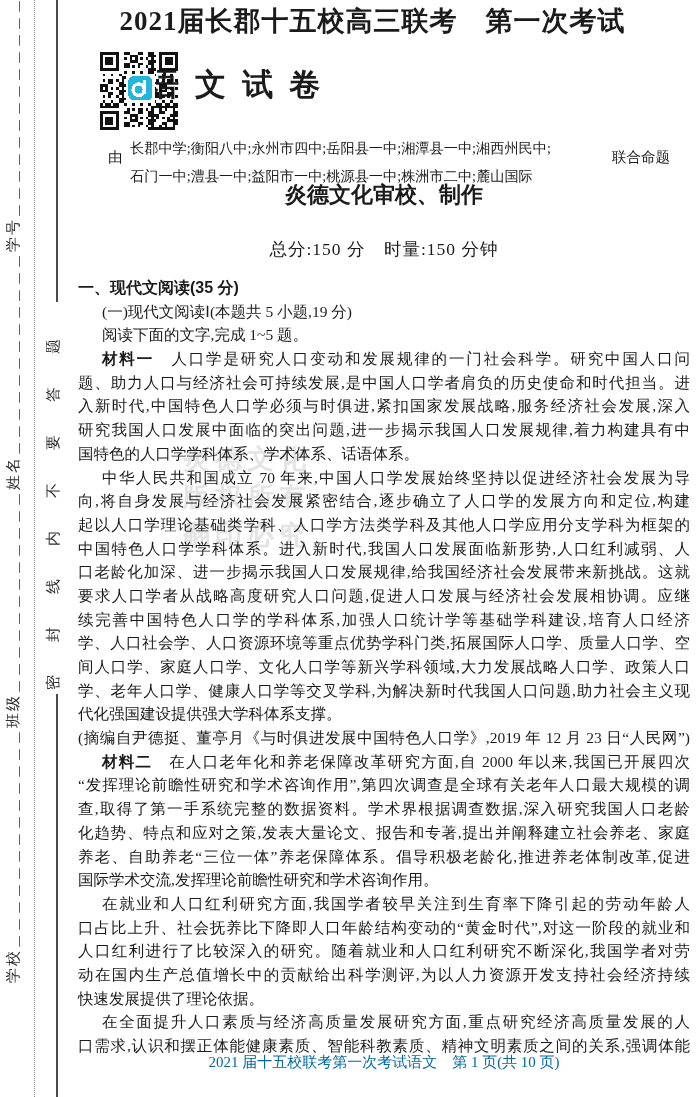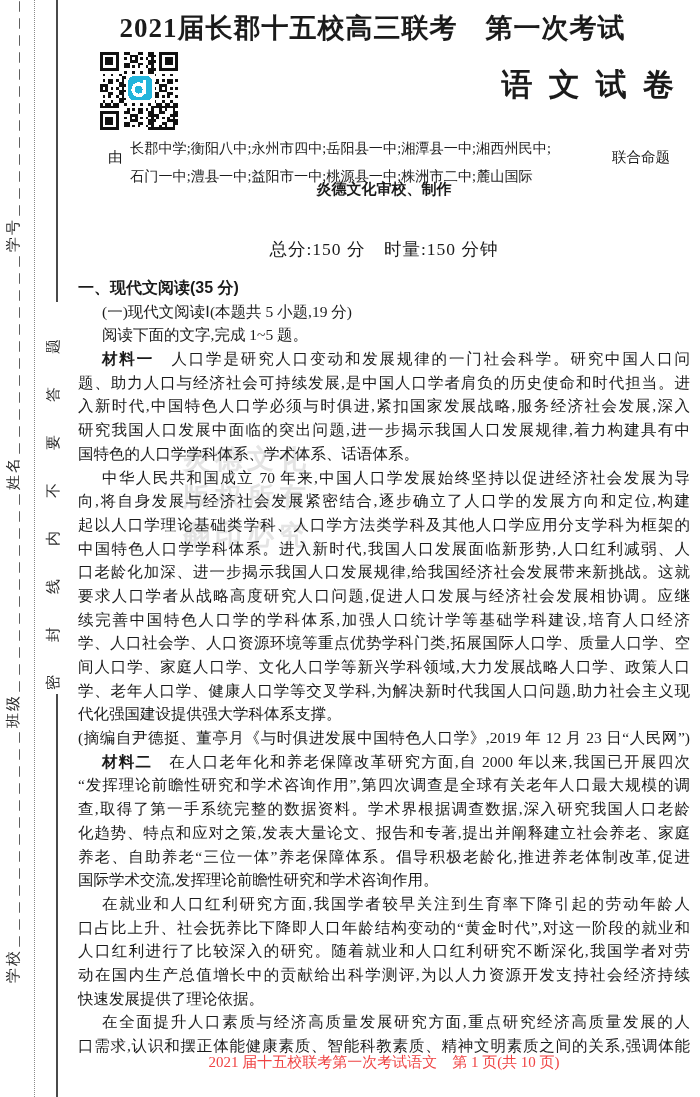--- a/index.html
+++ b/index.html
@@ -8,46 +8,46 @@
   
   .dotted-line{position:absolute;left:34px;top:0;bottom:0;width:0;border-left:1px dotted #8a8a8a;}
   .seal-seg{position:absolute;left:56px;width:2px;background:#4a4a4a;}
   #seal-seg-top{top:0;height:302px;}
   #seal-seg-bottom{top:694px;height:403px;}
   .vrot{position:absolute;white-space:nowrap;transform:translate(-50%,-50%) rotate(-90deg);
         transform-origin:center center;}
   #seal-text{left:53px;top:498px;font-size:15px;letter-spacing:33px;color:#2a2a2a;}
   #student-fields{left:13px;top:490px;font-size:15px;letter-spacing:2px;color:#2a2a2a;}
   
-  #exam-title{position:absolute;top:10px;left:55px;right:10px;text-align:center;
+  #exam-title{position:absolute;top:3px;left:55px;right:10px;text-align:center;
               font-size:27px;font-weight:bold;letter-spacing:1px;}
-  #subject-title{position:absolute;top:64px;left:120px;right:10px;text-align:right;
+  #subject-title{position:absolute;top:64px;left:120px;right:10px;text-align:left;
                  font-size:31px;font-weight:bold;letter-spacing:0.52em;margin-left:28px;}
   #qr{position:absolute;left:98px;top:52px;}
   #schools{position:absolute;left:130px;top:134px;width:478px;font-size:14.2px;
            line-height:28px;font-weight:500;}
   #by-label{position:absolute;left:108px;top:148px;font-size:14.5px;}
   #joint-label{position:absolute;left:612px;top:148px;font-size:14.5px;}
   #producer{position:absolute;top:180px;left:78px;width:612px;text-align:center;
-            font-size:15px;font-weight:bold;font-family:"Liberation Sans",sans-serif;}
+            font-size:22px;font-weight:bold;font-family:"Liberation Sans",sans-serif;}
   #score-time{position:absolute;top:237px;left:78px;width:612px;text-align:center;
               font-size:17.5px;letter-spacing:1px;}
   
   #watermark{position:absolute;left:183px;top:440px;z-index:0;color:#e4e4e4;
              font-size:27px;letter-spacing:5px;line-height:38px;font-weight:bold;}
   
   #body-text{position:absolute;left:78px;top:276px;width:612px;z-index:1;}
   .bline{height:23.7px;line-height:23.7px;font-size:15.5px;white-space:nowrap;overflow:visible;}
   .bline.full{text-align:justify;text-align-last:justify;text-justify:inter-ideograph;}
   .bline.ind{padding-left:24px;}
   .bline.head{font-weight:bold;font-family:"Liberation Sans",sans-serif;font-size:16px;}
   .bline b{font-family:"Liberation Sans",sans-serif;font-weight:bold;margin-top:36px;}
   
   #footer{position:absolute;top:1053px;left:78px;width:612px;text-align:center;
-          font-size:15px;color:#ef4444;}
+          font-size:15px;color:#0369a1;}
 </style>
 </head>
 <body>
 
 <div id="page">
 
   <div class="dotted-line"></div>
   <div class="seal-seg" id="seal-seg-top"></div>
   <div class="seal-seg" id="seal-seg-bottom"></div>
   <div class="vrot" id="seal-text">密封线内不要答题</div>

